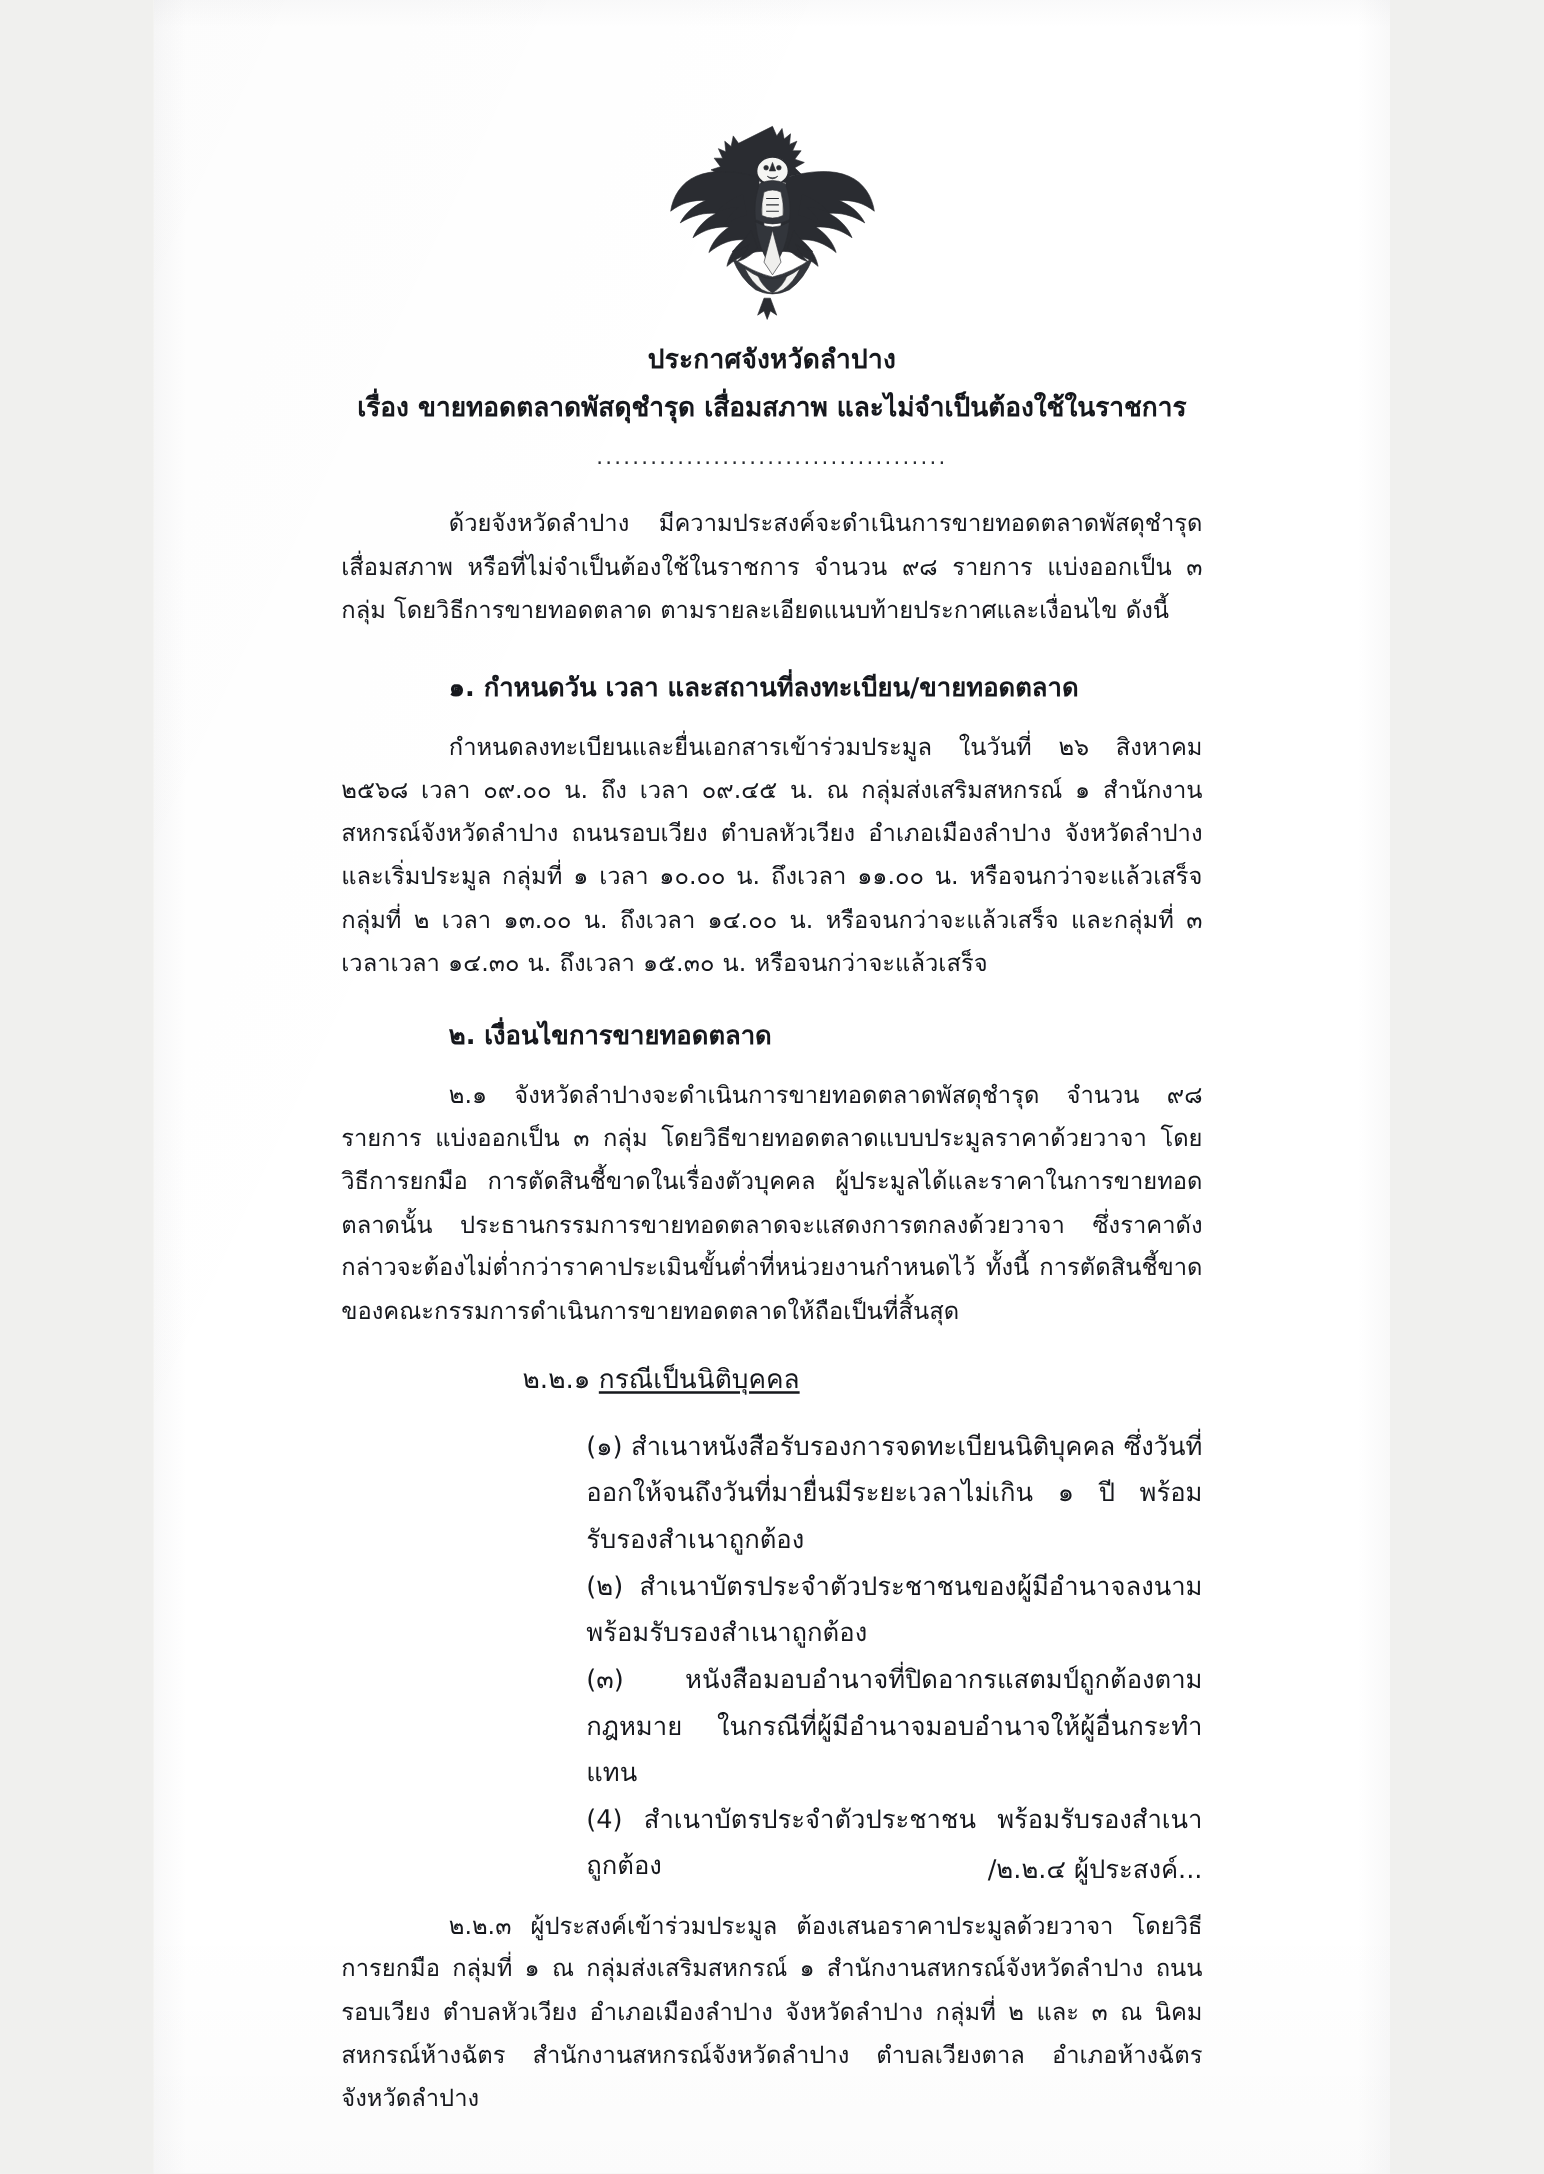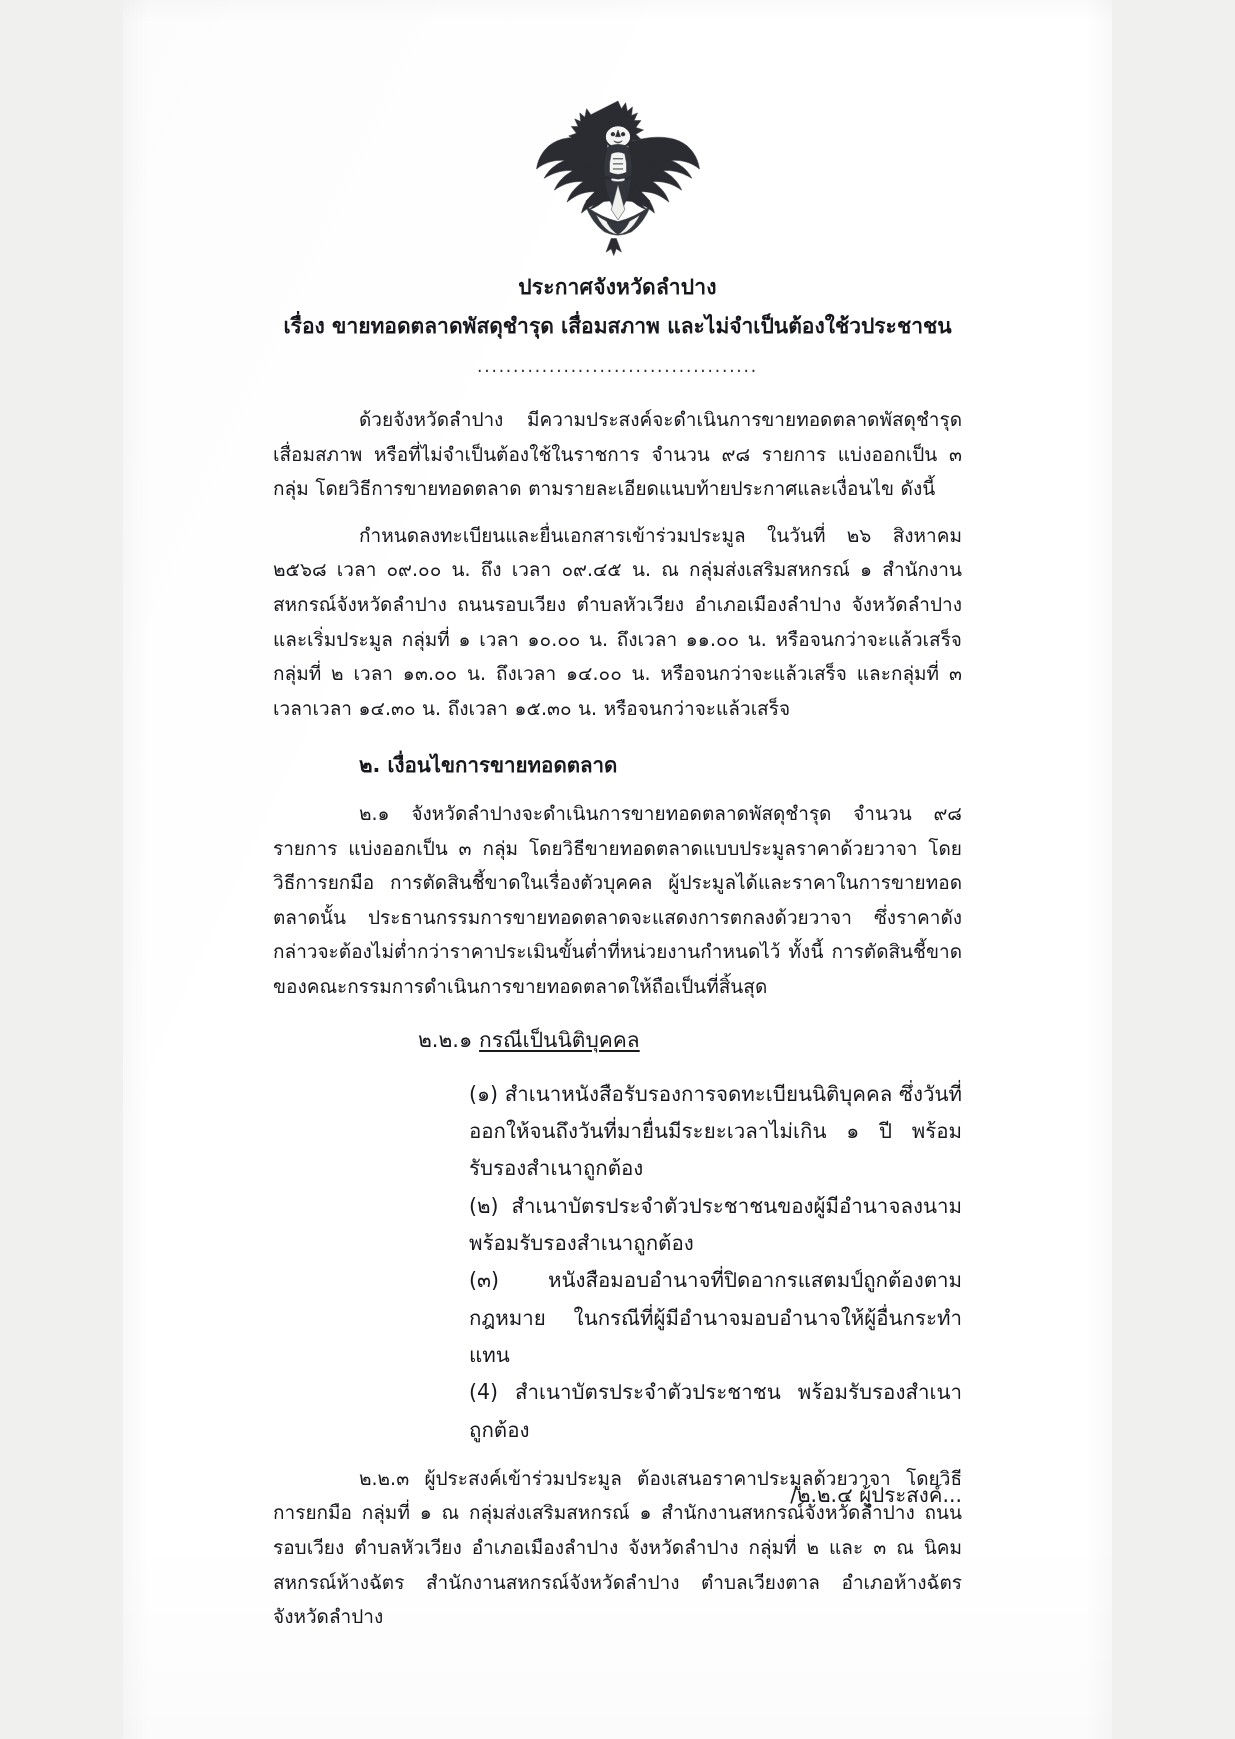--- a/index.html
+++ b/index.html
@@ -170,25 +170,26 @@
           <path d="M62 130 q20 14 38 18 q18 -4 38 -18 q-8 20 -22 30 q-16 8 -32 0 q-14 -10 -22 -30z" fill="#34373d"></path>
           <path d="M74 140 q12 9 26 12 q14 -3 26 -12 q-6 13 -16 20 q-10 6 -20 0 q-10 -7 -16 -20z" fill="#f2f2f0"></path>
           <path d="M86 146 q14 7 28 0 q-4 11 -14 17 q-10 -6 -14 -17z" fill="#34373d"></path>
 
           <path d="M92 168 l-6 16 6 -4 3 8 3 -8 6 4 -6 -16z"></path>
         </g>
       </svg>
     </div>
 
     <h1 class="doc-title">ประกาศจังหวัดลำปาง</h1>
-    <h2 class="doc-subject">เรื่อง  ขายทอดตลาดพัสดุชำรุด เสื่อมสภาพ และไม่จำเป็นต้องใช้วประชาชน</h2>
+    <h2 class="doc-subject">เรื่อง  ขายทอดตลาดพัสดุชำรุด เสื่อมสภาพ และไม่จำเป็นต้องใช้ในราชการ</h2>
     <div class="rule-dots">.......................................</div>
 
     <p class="para indent">ด้วยจังหวัดลำปาง มีความประสงค์จะดำเนินการขายทอดตลาดพัสดุชำรุด เสื่อมสภาพ หรือที่ไม่จำเป็นต้องใช้ในราชการ จำนวน ๙๘ รายการ แบ่งออกเป็น ๓ กลุ่ม โดยวิธีการขายทอดตลาด ตามรายละเอียดแนบท้ายประกาศและเงื่อนไข ดังนี้</p>
 
+    <div class="section-head">๑. กำหนดวัน เวลา และสถานที่ลงทะเบียน/ขายทอดตลาด</div>
     <p class="para indent">กำหนดลงทะเบียนและยื่นเอกสารเข้าร่วมประมูล ในวันที่ ๒๖ สิงหาคม ๒๕๖๘ เวลา ๐๙.๐๐ น. ถึง เวลา ๐๙.๔๕ น. ณ กลุ่มส่งเสริมสหกรณ์ ๑ สำนักงานสหกรณ์จังหวัดลำปาง ถนนรอบเวียง ตำบลหัวเวียง อำเภอเมืองลำปาง จังหวัดลำปาง และเริ่มประมูล กลุ่มที่ ๑ เวลา ๑๐.๐๐ น. ถึงเวลา ๑๑.๐๐ น. หรือจนกว่าจะแล้วเสร็จ กลุ่มที่ ๒ เวลา ๑๓.๐๐ น. ถึงเวลา ๑๔.๐๐ น. หรือจนกว่าจะแล้วเสร็จ และกลุ่มที่ ๓ เวลาเวลา ๑๔.๓๐ น. ถึงเวลา ๑๕.๓๐ น. หรือจนกว่าจะแล้วเสร็จ</p>
 
     <div class="section-head tight">๒. เงื่อนไขการขายทอดตลาด</div>
 
     <p class="para indent">๒.๑ จังหวัดลำปางจะดำเนินการขายทอดตลาดพัสดุชำรุด จำนวน ๙๘ รายการ แบ่งออกเป็น ๓ กลุ่ม โดยวิธีขายทอดตลาดแบบประมูลราคาด้วยวาจา โดยวิธีการยกมือ การตัดสินชี้ขาดในเรื่องตัวบุคคล ผู้ประมูลได้และราคาในการขายทอดตลาดนั้น ประธานกรรมการขายทอดตลาดจะแสดงการตกลงด้วยวาจา ซึ่งราคาดังกล่าวจะต้องไม่ต่ำกว่าราคาประเมินขั้นต่ำที่หน่วยงานกำหนดไว้ ทั้งนี้ การตัดสินชี้ขาดของคณะกรรมการดำเนินการขายทอดตลาดให้ถือเป็นที่สิ้นสุด</p>
 
 
     <div class="sub-head">
       <span>๒.๒.๑</span>
       <span class="ul">กรณีเป็นนิติบุคคล</span>

